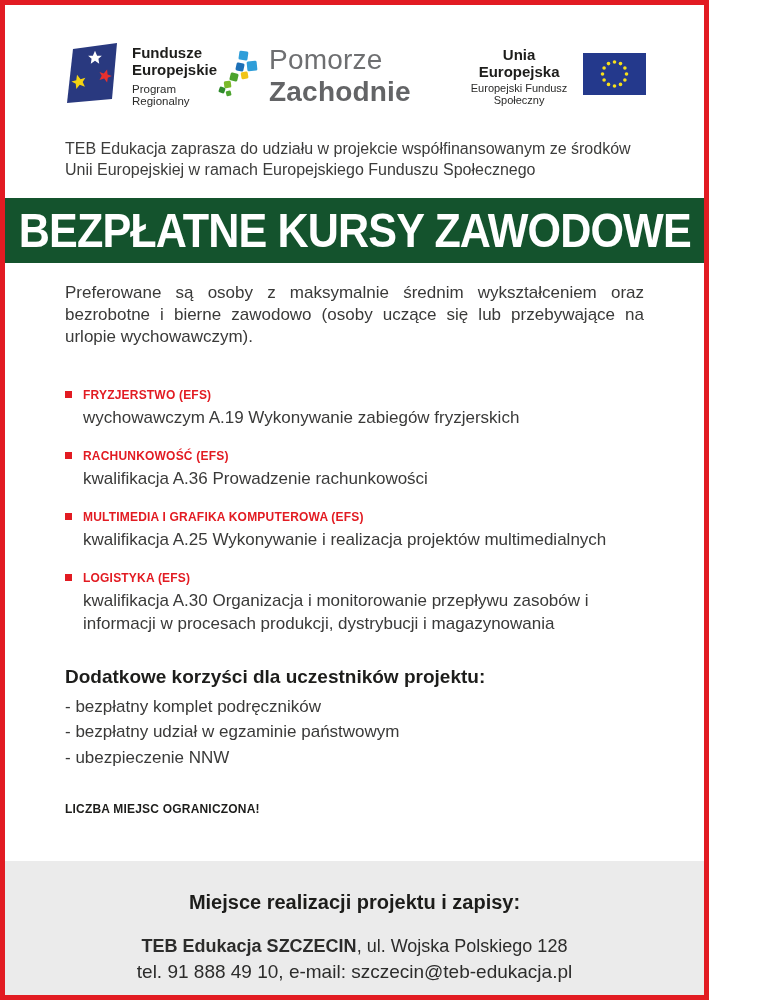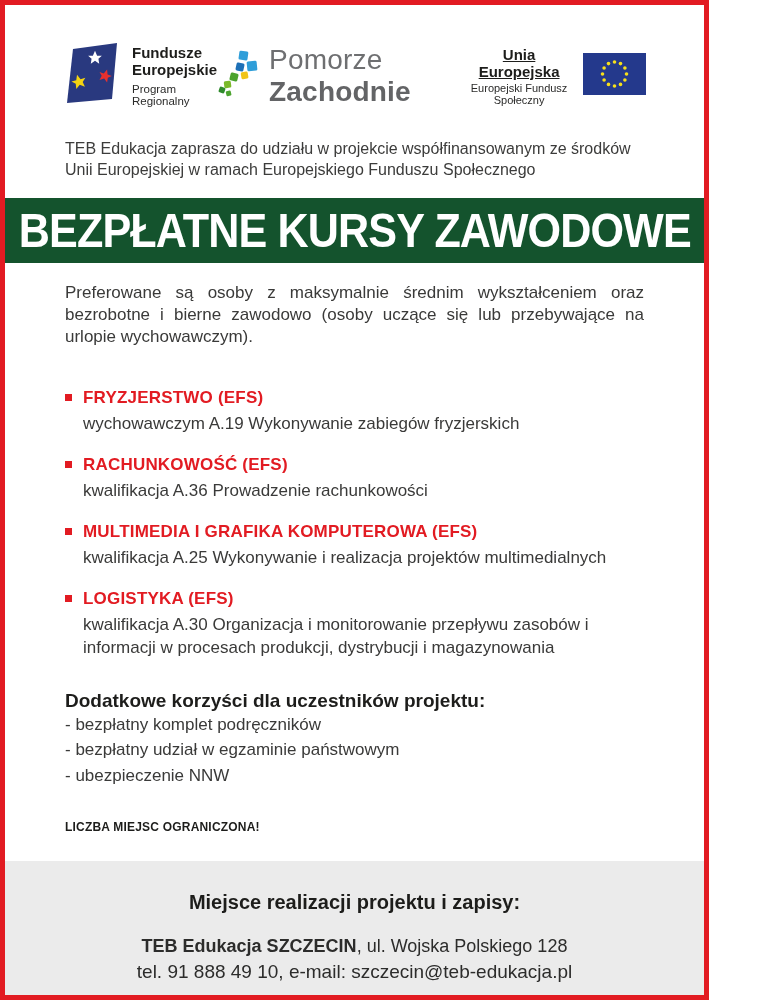--- a/index.html
+++ b/index.html
@@ -24,21 +24,21 @@
   }
   .logo-fe { display: flex; align-items: center; }
   .logo-fe-text { margin-left: 11px; color: #1d1d1b; }
   .logo-fe-text .l1 { font-weight: bold; font-size: 15px; line-height: 1.12; }
   .logo-fe-text .l3 { font-size: 11.5px; margin-top: 4px; color: #2b2b2a; }
   .logo-pz { display: flex; align-items: center; }
   .logo-pz-text { margin-left: 10px; font-size: 28px; color: #6e6f71; letter-spacing: 0.2px; }
   .logo-pz-text .bold { font-weight: bold; color: #636466; }
   .logo-ue { display: flex; align-items: center; }
   .logo-ue-text { text-align: center; color: #1d1d1b; margin-right: 12px; }
-  .logo-ue-text .l1 { font-weight: bold; font-size: 15px; text-decoration: underline; }
+  .logo-ue-text .l1 { font-weight: bold; font-size: 15px; }
   .logo-ue-text .l2 { font-size: 11px; margin-top: 2px; color: #2b2b2a; }
   
   .intro {
     margin: 30px 60px 0 60px;
     font-size: 16px;
     line-height: 1.3;
     color: #3c3c3b;
   }
   
   .banner {
@@ -64,32 +64,32 @@
   .courses { margin-top: 40px; }
   .course { margin-bottom: 19px; }
   .course-title-row { display: flex; align-items: center; }
   .bullet {
     width: 7px; height: 7px;
     background: #e21b22;
     display: inline-block;
     margin-right: 11px;
     flex: 0 0 auto;
   }
-  .course-title { color: #e21b22; font-weight: bold; font-size: 17px; letter-spacing: 0.2px; }
+  .course-title { color: #e21b22; font-weight: bold; font-size: 12px; letter-spacing: 0.2px; }
   .course-desc {
     margin-left: 18px;
     margin-top: 5px;
     font-size: 17px;
     line-height: 1.35;
     color: #3a3a39;
     max-width: 605px;
   }
   .benefits { margin-top: 30px; }
   .benefits-heading { font-weight: bold; font-size: 19px; color: #1d1d1b; }
-  .benefits-list { font-size: 17px; line-height: 1.5; color: #3a3a39; }
+  .benefits-list { margin-top: 6px; font-size: 17px; line-height: 1.5; color: #3a3a39; }
   .notice { margin-top: 32px; font-weight: bold; font-size: 12px; color: #1d1d1b; letter-spacing: 0.2px; }
   
   .footer {
     margin-top: auto;
     background: #ebebeb;
     text-align: center;
     padding: 30px 20px 12px 20px;
   }
   .footer-heading { font-weight: bold; font-size: 20px; color: #1d1d1b; }
   .footer-org { margin-top: 22px; font-size: 18px; color: #2c2c2b; }

